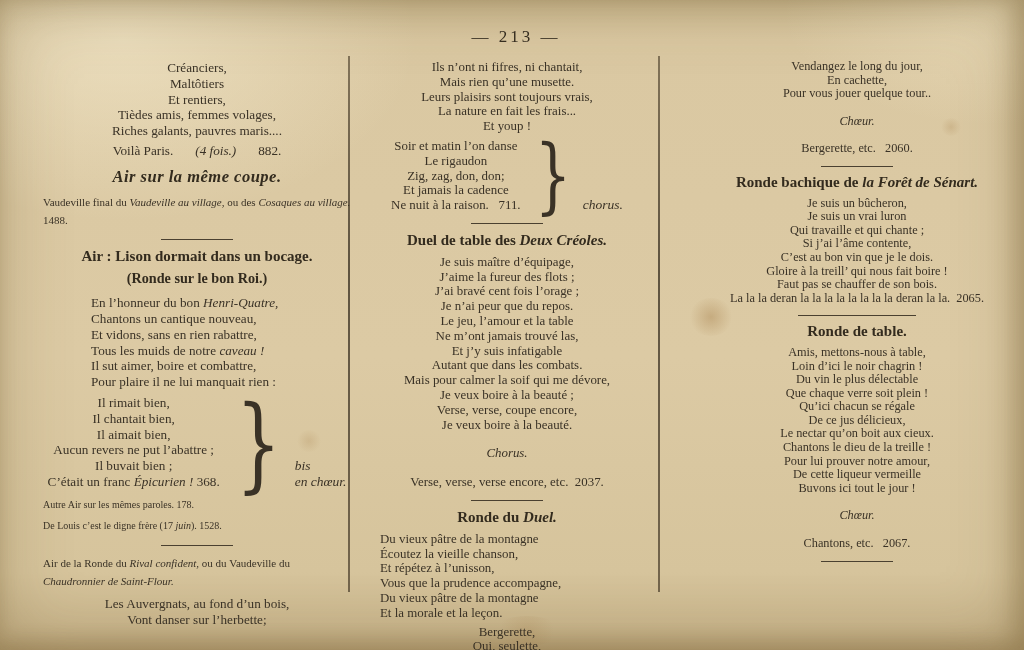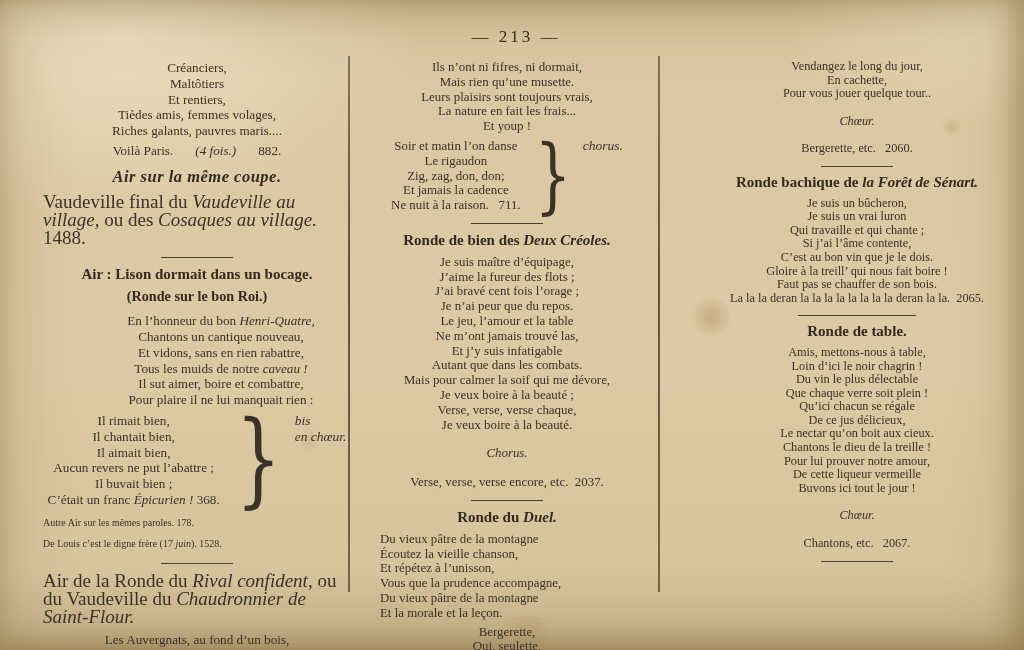--- a/index.html
+++ b/index.html
@@ -33,30 +33,30 @@
   .verse{margin:4px 0;}
   .center{text-align:center;}
   .it{font-style:italic;}
 
   .verse-final{display:flex;justify-content:center;gap:22px;margin:0 0 6px 0;}
 
   .air-heading{font-style:italic;font-weight:bold;font-size:16.5px;text-align:center;margin:10px 0 8px;color:#332b1e;letter-spacing:.5px;}
   .section-heading{font-weight:bold;font-size:15px;text-align:center;margin:9px 0 7px;color:#332b1e;}
   .subheading{font-weight:bold;font-size:14.2px;text-align:center;margin:2px 0 8px;color:#332b1e;}
 
-  .para{font-size:19px;line-height:18px;margin:6px 0;}
+  .para{font-size:11px;line-height:18px;margin:6px 0;}
   .big-line{font-size:10px;line-height:19px;margin:2px 0;}
 
   .hrule{width:72px;border:0;border-top:1.6px solid #4a4030;margin:10px auto 8px;}
   .hrule-wide{width:118px;}
 
-  .indent-left{padding-left:48px;text-align:center;}
+  .indent-left{padding-left:48px;}
   .col2 .indent-left2{padding-left:18px;}
 
-  .refrain{display:flex;align-items:flex-start;justify-content:center;margin:5px 0;}
+  .refrain{display:flex;align-items:flex-end;justify-content:center;margin:5px 0;}
   .refrain-lines{text-align:center;}
   .brace{line-height:.9;font-weight:400;color:#3a3226;margin:0 4px 0 6px;transform:scaleX(.7);font-family:"DejaVu Serif",serif;}
   .brace-6{font-size:102px;}
   .brace-5{font-size:82px;}
   .brace-label{font-style:italic;font-size:13.5px;text-align:left;white-space:nowrap;}
 
   .chorus-label{text-align:center;font-style:italic;margin:14px 0;}
 </style>
 </head>
 <body>
@@ -131,21 +131,21 @@
 
     <div class="verse center">
         <div class="vl">Les Auvergnats, au fond d’un bois,</div>
         <div class="vl">Vont danser sur l’herbette;</div>
       </div>
   </div>
 
   <div class="col col2">
 
     <div class="verse center">
-        <div class="vl">Ils n’ont ni fifres, ni dormait,</div>
+        <div class="vl">Ils n’ont ni fifres, ni chantait,</div>
         <div class="vl">Mais rien qu’une musette.</div>
         <div class="vl">Leurs plaisirs sont toujours vrais,</div>
         <div class="vl">La nature en fait les frais...</div>
         <div class="vl">Et youp !</div>
       </div>
 
     <div class="refrain">
       <div class="refrain-lines">
           <div class="vl">Soir et matin l’on danse</div>
           <div class="vl">Le rigaudon</div>
@@ -154,34 +154,34 @@
           <div class="vl">Ne nuit à la raison.   711.</div>
         </div>
       <div class="brace brace-5">}</div>
       <div class="brace-label">
         <div>chorus.</div>
       </div>
     </div>
 
     <hr class="hrule">
 
-    <div class="section-heading"><span>Ronde de bien des </span><span class="it">Deux Créoles.</span></div>
+    <div class="section-heading"><span>Duel de table des </span><span class="it">Deux Créoles.</span></div>
 
     <div class="verse center">
         <div class="vl">Je suis maître d’équipage,</div>
         <div class="vl">J’aime la fureur des flots ;</div>
         <div class="vl">J’ai bravé cent fois l’orage ;</div>
         <div class="vl">Je n’ai peur que du repos.</div>
         <div class="vl">Le jeu, l’amour et la table</div>
         <div class="vl">Ne m’ont jamais trouvé las,</div>
         <div class="vl">Et j’y suis infatigable</div>
         <div class="vl">Autant que dans les combats.</div>
         <div class="vl">Mais pour calmer la soif qui me dévore,</div>
         <div class="vl">Je veux boire à la beauté ;</div>
-        <div class="vl">Verse, verse, verse chaque,</div>
+        <div class="vl">Verse, verse, coupe encore,</div>
         <div class="vl">Je veux boire à la beauté.</div>
       </div>
     <div class="chorus-label">Chorus.</div>
     <div class="verse center">
         <div class="vl">Verse, verse, verse encore, etc.  2037.</div>
       </div>
 
     <hr class="hrule">
 
     <div class="section-heading"><span>Ronde du </span><span class="it">Duel.</span></div>

